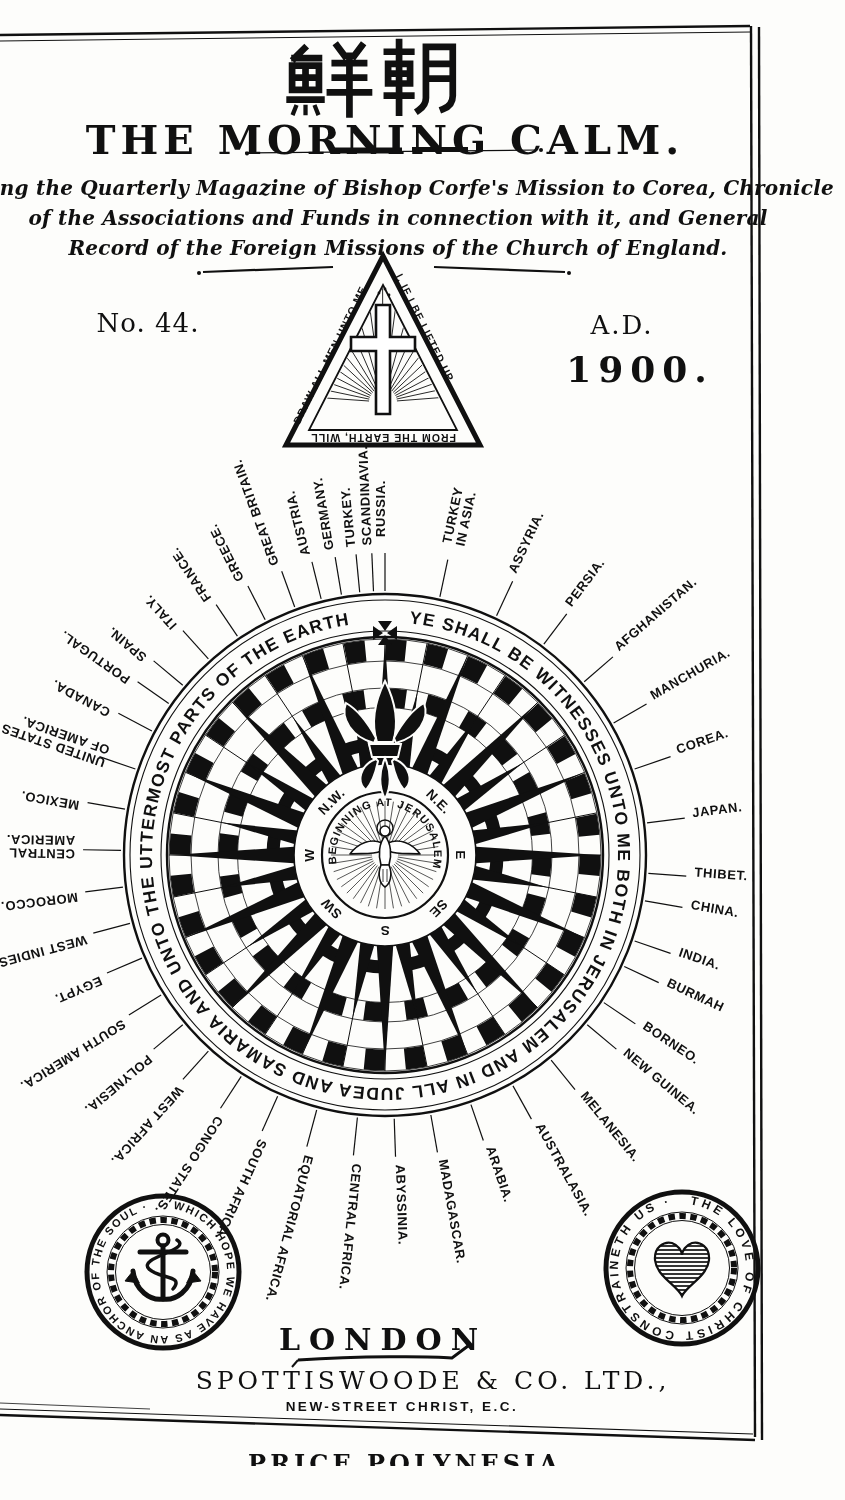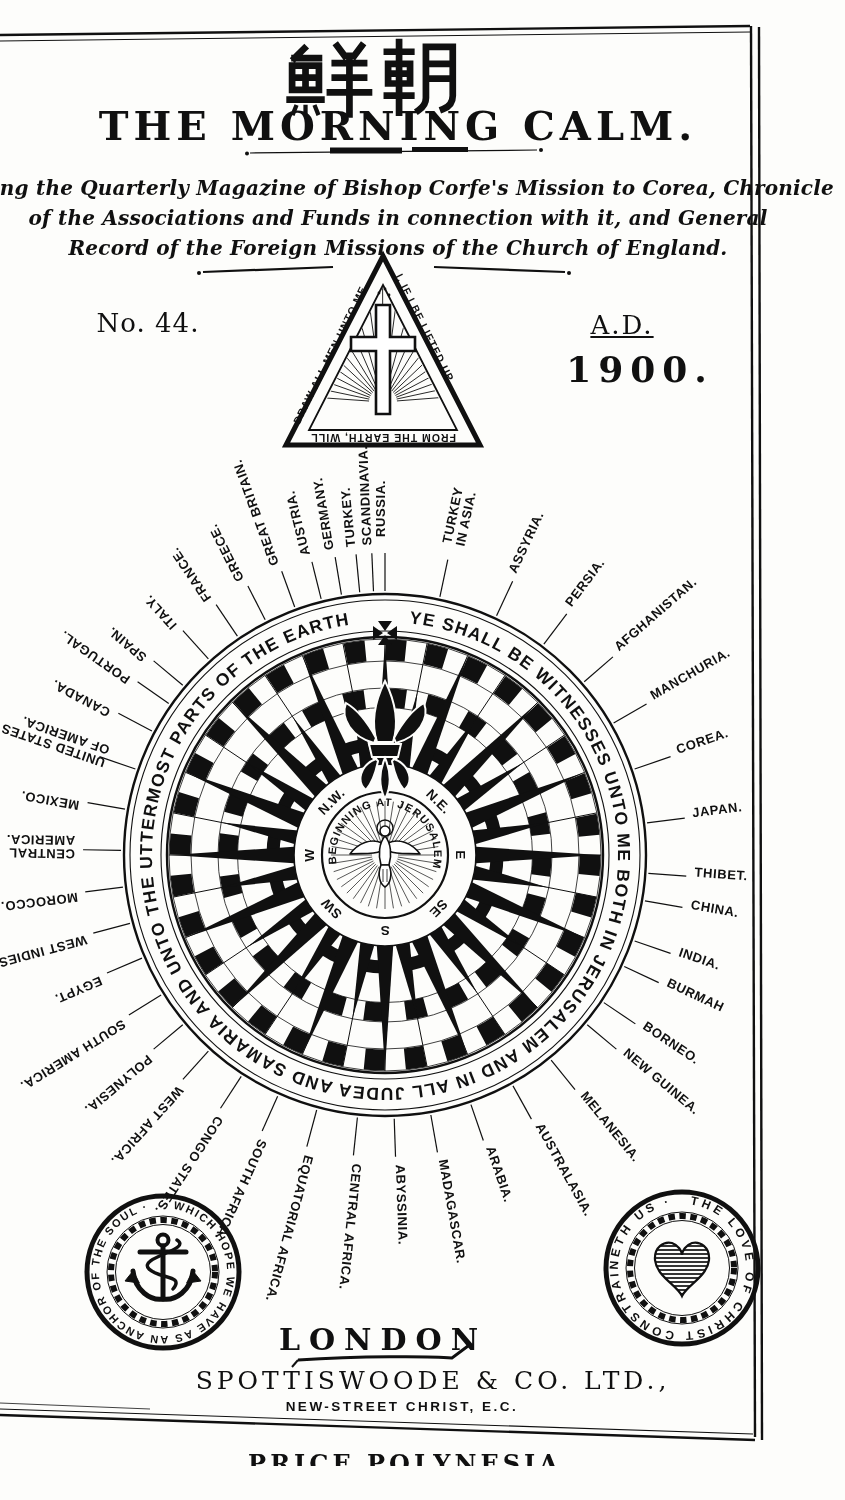--- a/index.html
+++ b/index.html
@@ -2,27 +2,27 @@
 <html><head>
 <meta charset="utf-8">
 <style>
   html,body{margin:0;padding:0;background:#e8e8e4;}
   .page{position:relative;width:845px;height:1500px;background:#fdfdfb;overflow:hidden;
         font-family:"DejaVu Serif",serif;color:#101010;}
   svg.art{position:absolute;left:0;top:0;}
   .ink{fill:#101010;}
   .stroke{stroke:#101010;fill:none;}
   .hx{position:absolute;transform:translateX(-50%);white-space:nowrap;color:#101010;}
-  #title{left:385px;top:102px;font:700 40px "DejaVu Serif",serif;letter-spacing:5px;margin-left:13px;}
+  #title{left:385px;top:116px;font:700 40px "DejaVu Serif",serif;letter-spacing:5px;}
   #sub1{left:398px;top:176px;font:italic 700 20px "DejaVu Serif",serif;letter-spacing:.2px;}
   #sub2{left:398px;top:206px;font:italic 700 20px "DejaVu Serif",serif;letter-spacing:.2px;}
   #sub3{left:398px;top:236px;font:italic 700 20px "DejaVu Serif",serif;letter-spacing:.2px;}
   #issue-no{left:148px;top:308px;font:26px "DejaVu Serif",serif;letter-spacing:1px;}
   #issue-month{left:155px;top:346px;font:700 34px "Liberation Sans",sans-serif;letter-spacing:2px;}
-  #issue-era{left:622px;top:310px;font:26px "DejaVu Serif",serif;letter-spacing:2px;text-decoration:underline;}
+  #issue-era{left:622px;top:310px;font:26px "DejaVu Serif",serif;letter-spacing:2px;}
   #issue-year{left:640px;top:348px;font:700 36px "DejaVu Serif",serif;letter-spacing:7px;}
   #city{left:383px;top:1322px;font:700 30px "DejaVu Serif",serif;letter-spacing:9px;}
   #publisher{left:433px;top:1366px;font:25px "DejaVu Serif",serif;letter-spacing:4px;}
   #address{left:402px;top:1399px;font:700 13.5px "Liberation Sans",sans-serif;letter-spacing:2.5px;}
   .price-clip{position:absolute;left:180px;width:450px;top:1449px;height:17px;overflow:hidden;text-align:center;}
   #price{font:700 24px "DejaVu Serif",serif;letter-spacing:4px;line-height:30px;}
   text{fill:#101010;}
   .ring-text{font:700 17.5px "Liberation Sans",sans-serif;letter-spacing:1.4px;}
   .center-text{font:700 11px "Liberation Sans",sans-serif;letter-spacing:1.2px;}
   .seal-text{font:700 11px "Liberation Sans",sans-serif;letter-spacing:1.8px;}

